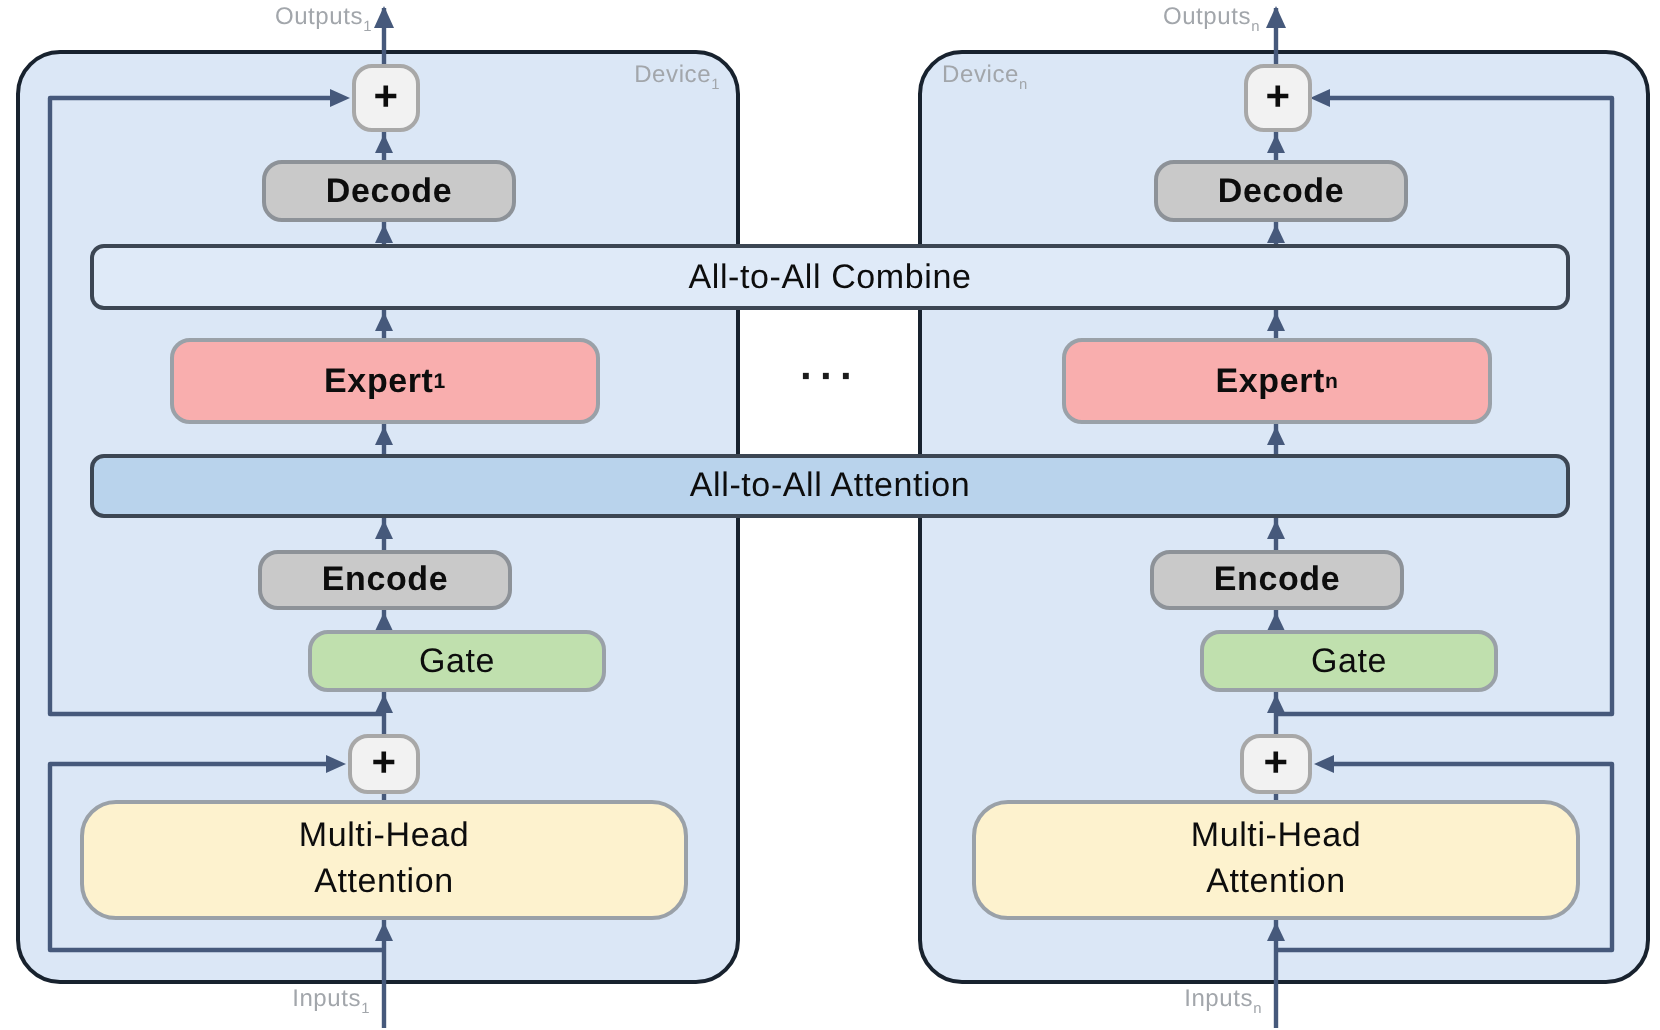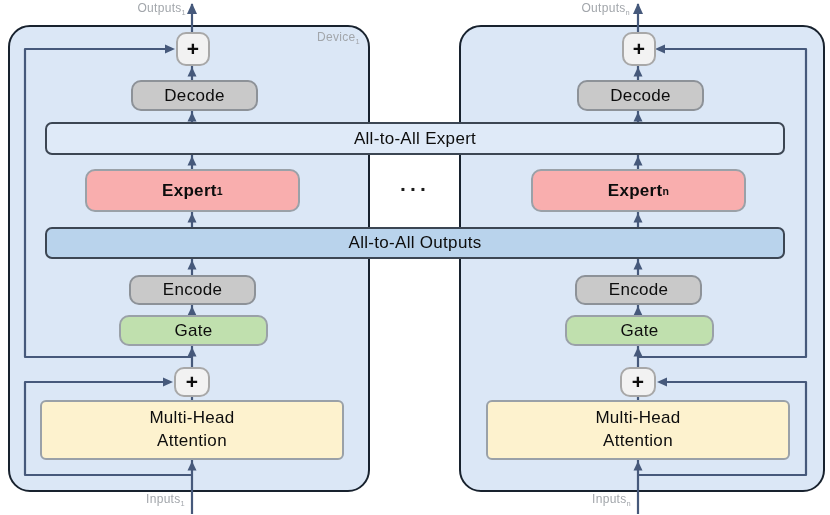--- a/index.html
+++ b/index.html
@@ -19,24 +19,24 @@
     border:2px solid var(--device-border); border-radius:22px; z-index:1;
   }
   .arrows { position:absolute; left:0; top:0; z-index:2; }
   .arrows .ln { stroke:var(--arrow); stroke-width:2.2; fill:none; stroke-linejoin:round; }
   .arrows .tri { fill:var(--arrow); stroke:none; }
   .box {
     position:absolute; box-sizing:border-box; z-index:3;
     display:flex; align-items:center; justify-content:center;
     color:var(--text); font-size:17px; letter-spacing:0.3px; text-align:center;
   }
-  .codec { background:var(--codec-fill); border:2.5px solid var(--codec-border); border-radius:10px; }
+  .codec { background:var(--codec-fill); border:2.5px solid var(--codec-border); border-radius:10px;font-weight:bold; }
   .expert { background:var(--expert-fill); border:2px solid var(--box-border); border-radius:10px;font-weight:bold; }
-  .gate { background:var(--gate-fill); border:2px solid var(--box-border); border-radius:10px; }
-  .mha { background:var(--mha-fill); border:2.5px solid var(--box-border); border-radius:6px; line-height:1.35; }
+  .gate { background:var(--gate-fill); border:2px solid var(--box-border); border-radius:10px;margin-left:35px; }
+  .mha { background:var(--mha-fill); border:2.5px solid var(--box-border); border-radius:18px; line-height:1.35; }
   .mha span { display:block; }
   .plus {
     background:var(--plus-fill); border:2.5px solid #a8a8a8; border-radius:10px;
     font-weight:bold; font-size:21px; padding-bottom:1px;
   }
   .bar {
     position:absolute; box-sizing:border-box; z-index:3;
     display:flex; align-items:center; justify-content:center;
     border:2px solid var(--bar-border); border-radius:7px;
     color:var(--text); font-size:17px; letter-spacing:0.3px;
@@ -95,24 +95,24 @@
     <path class="tri" d="M638 461 l-4.5 9.5 h9 z"></path>
 
     <path class="ln" d="M638 357 H806 V49 H664"></path>
     <path class="tri" d="M655 49 l10 -4.5 v9 z"></path>
 
     <path class="ln" d="M638 475 H806 V382 H666"></path>
     <path class="tri" d="M657 382 l10 -4.5 v9 z"></path>
   </svg>
 
   <div class="bar combine" style="left:45px; top:122px; width:740px; height:33px;">
-    <span>All-to-All Expert</span>
+    <span>All-to-All Combine</span>
   </div>
   <div class="bar dispatch" style="left:45px; top:227px; width:740px; height:32px;">
-    <span>All-to-All Outputs</span>
+    <span>All-to-All Attention</span>
   </div>
 
   <div class="dots" style="left:387px; top:177px; width:56px;">···</div>
 
   <div class="graylabel right" style="left:240px; top:30px; width:120px;">
     <span>Device</span><sub>1</sub>
   </div>
   <div class="graylabel right" style="left:56px; top:1px; width:130px;">
     <span>Outputs</span><sub>1</sub>
   </div>
@@ -129,20 +129,23 @@
   <div class="box codec" style="left:129px; top:275px; width:127px; height:30px;">Encode</div>
   <div class="box gate" style="left:119px; top:315px; width:149px; height:31px;">Gate</div>
   <div class="box plus" style="left:174px; top:367px; width:36px; height:30px;">+</div>
   <div class="box mha" style="left:40px; top:400px; width:304px; height:60px;">
     <div>
       <span>Multi-Head</span>
       <span>Attention</span>
     </div>
   </div>
 
+  <div class="graylabel" style="left:471px; top:30px; width:120px;">
+    <span>Device</span><sub>n</sub>
+  </div>
   <div class="graylabel right" style="left:531px; top:492px; width:100px;">
     <span>Inputs</span><sub>n</sub>
   </div>
   <div class="graylabel right" style="left:500px; top:1px; width:130px;">
     <span>Outputs</span><sub>n</sub>
   </div>
 
   <div class="box plus" style="left:622px; top:32px; width:34px; height:34px;">+</div>
   <div class="box codec" style="left:577px; top:80px; width:127px; height:31px;">Decode</div>
   <div class="box expert" style="left:531px; top:169px; width:215px; height:43px;">

